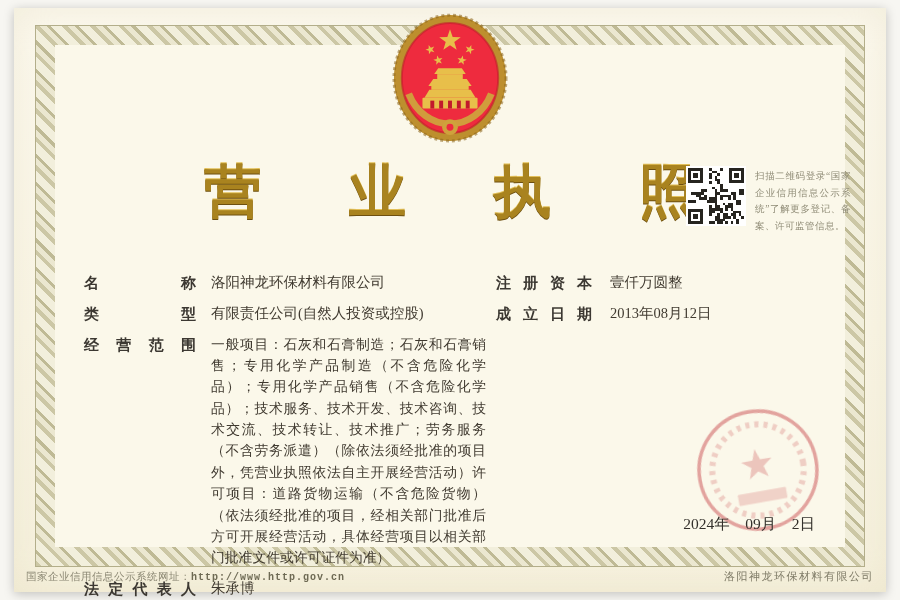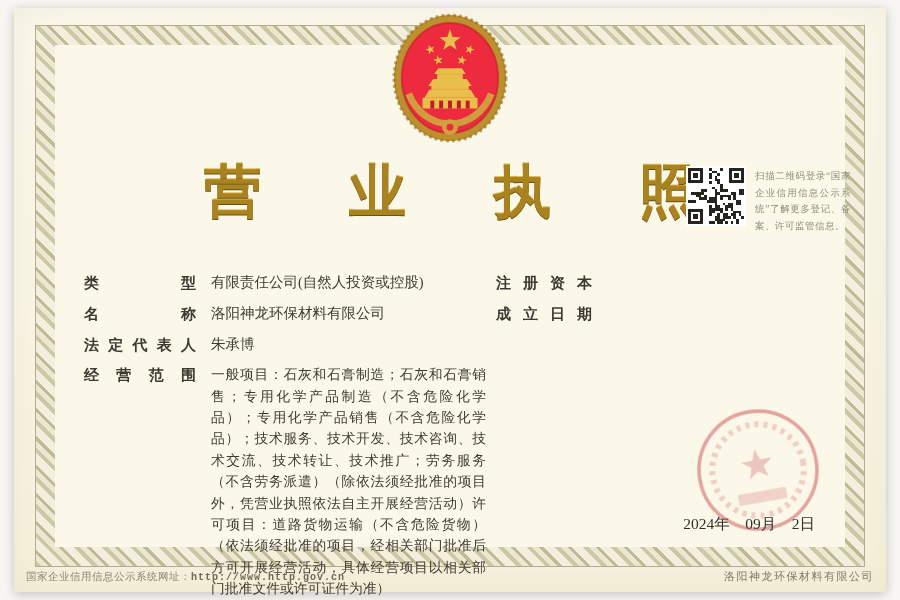--- a/index.html
+++ b/index.html
@@ -556,43 +556,45 @@
           </div>
         <div class="finder f-tl"></div>
         <div class="finder f-tr"></div>
         <div class="finder f-bl"></div>
       </div>
       <div class="qrcap">扫描二维码登录“国家企业信用信息公示系统”了解更多登记、备案、许可监管信息。</div>
     </div>
 
     <div class="fields-left">
       <div class="frow">
+        <div class="flabel">名称</div>
+        <div class="fvalue">洛阳神龙环保材料有限公司</div>
+      </div>
+      <div class="frow">
         <div class="flabel">类型</div>
         <div class="fvalue">有限责任公司(自然人投资或控股)</div>
       </div>
-      <div class="frow">
-        <div class="flabel">名称</div>
-        <div class="fvalue">洛阳神龙环保材料有限公司</div>
+      <div class="frow scope">
+        <div class="flabel">经营范围</div>
+        <div class="fvalue">一般项目：石灰和石膏制造；石灰和石膏销售；专用化学产品制造（不含危险化学品）；专用化学产品销售（不含危险化学品）；技术服务、技术开发、技术咨询、技术交流、技术转让、技术推广；劳务服务（不含劳务派遣）（除依法须经批准的项目外，凭营业执照依法自主开展经营活动）许可项目：道路货物运输（不含危险货物）（依法须经批准的项目，经相关部门批准后方可开展经营活动，具体经营项目以相关部门批准文件或许可证件为准）</div>
       </div>
       <div class="frow">
         <div class="flabel">法定代表人</div>
         <div class="fvalue">朱承博</div>
       </div>
-      <div class="frow scope">
-        <div class="flabel">经营范围</div>
-        <div class="fvalue">一般项目：石灰和石膏制造；石灰和石膏销售；专用化学产品制造（不含危险化学品）；专用化学产品销售（不含危险化学品）；技术服务、技术开发、技术咨询、技术交流、技术转让、技术推广；劳务服务（不含劳务派遣）（除依法须经批准的项目外，凭营业执照依法自主开展经营活动）许可项目：道路货物运输（不含危险货物）（依法须经批准的项目，经相关部门批准后方可开展经营活动，具体经营项目以相关部门批准文件或许可证件为准）</div>
-      </div>
     </div>
 
     <div class="fields-right">
       <div class="frow">
         <div class="flabel">注册资本</div>
+        <div class="fvalue">壹仟万圆整</div>
       </div>
       <div class="frow">
         <div class="flabel">成立日期</div>
+        <div class="fvalue">2013年08月12日</div>
       </div>
     </div>
 
     <div class="seal">
       <svg viewBox="0 0 130 130" width="132" height="132">
         <circle cx="65" cy="65" r="58" fill="none" stroke="#dd8f8c" stroke-width="3.5"></circle>
         <circle cx="65" cy="65" r="45" fill="none" stroke="#dd8f8c" stroke-width="6" stroke-dasharray="4 5" opacity=".5"></circle>
         <path transform="translate(65,60) scale(1.6)" fill="#dd8f8c" opacity=".6" d="M0,-10 L2.351,-3.236 L9.511,-3.09 L3.804,1.236 L5.878,8.09 L0,4 L-5.878,8.09 L-3.804,1.236 L-9.511,-3.09 L-2.351,-3.236 Z"></path>
         <rect x="41" y="86" width="48" height="11" rx="1" fill="#dd8f8c" opacity=".45"></rect>
       </svg>

